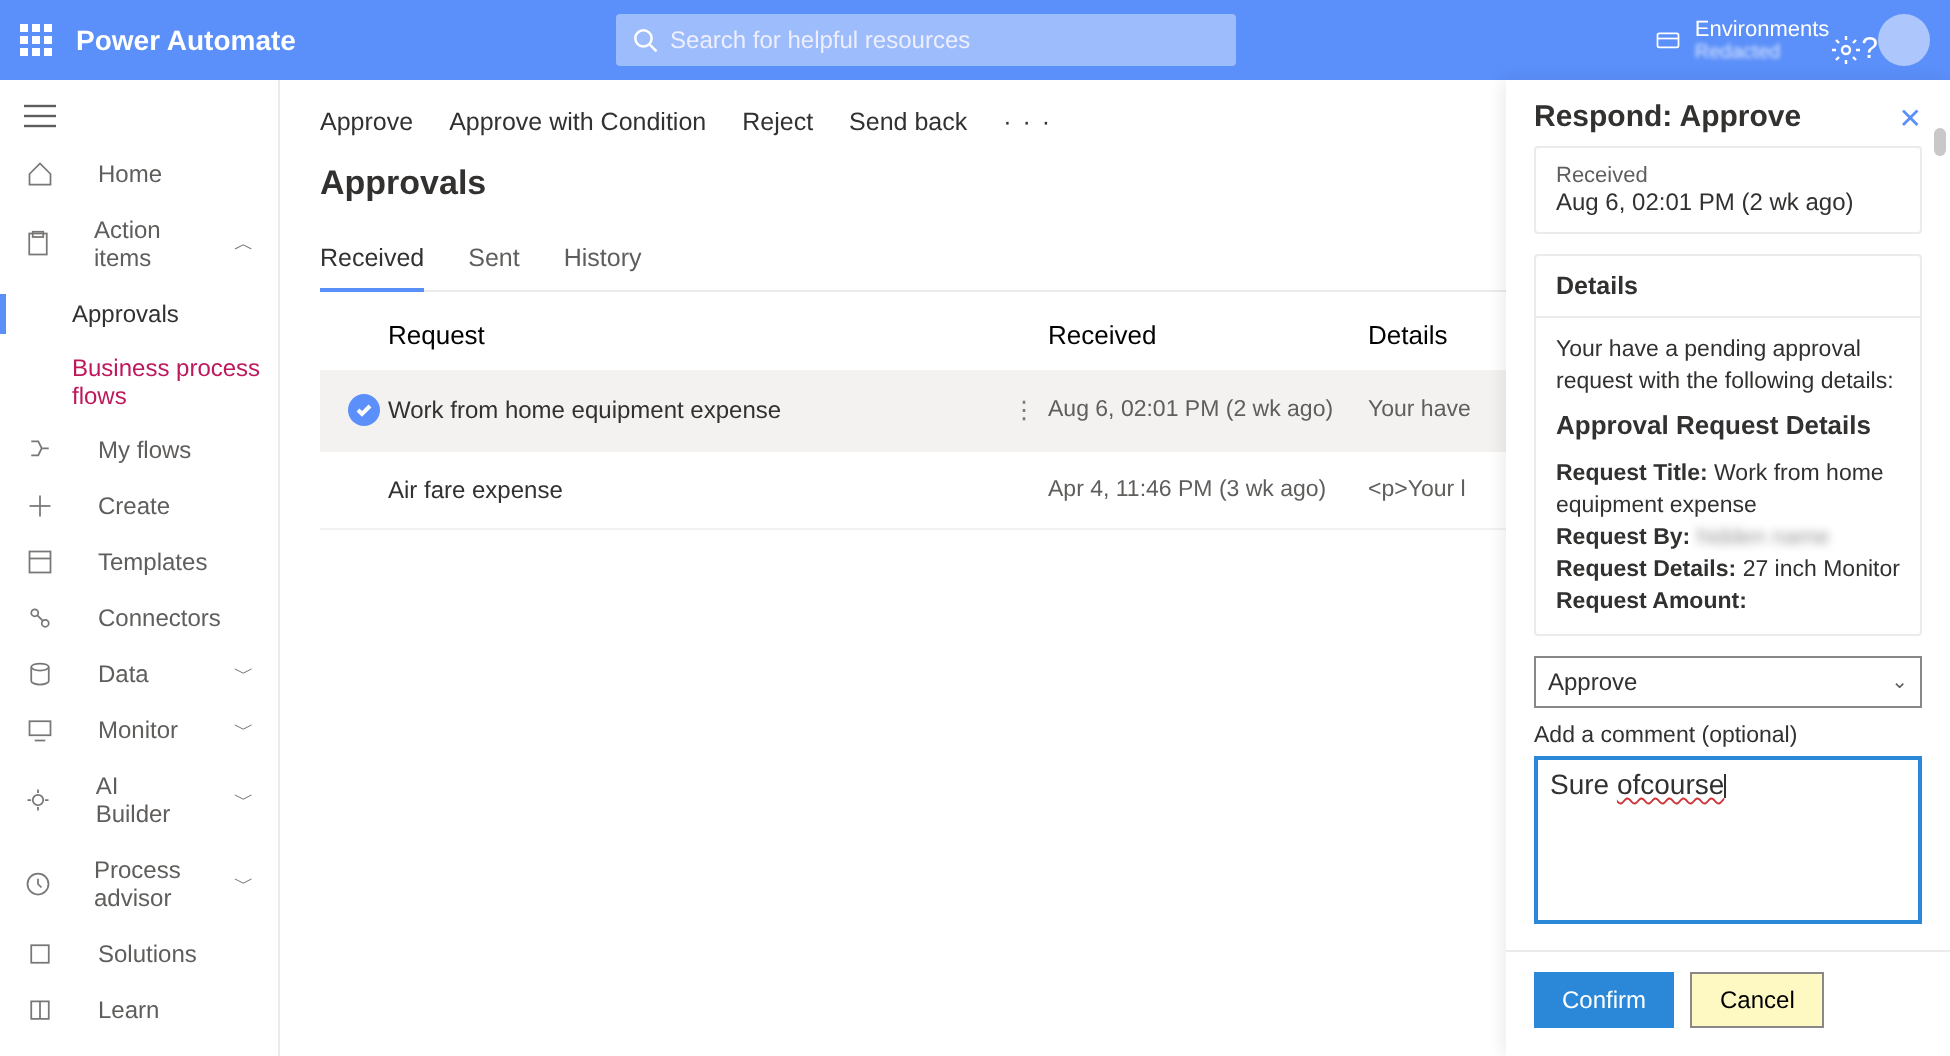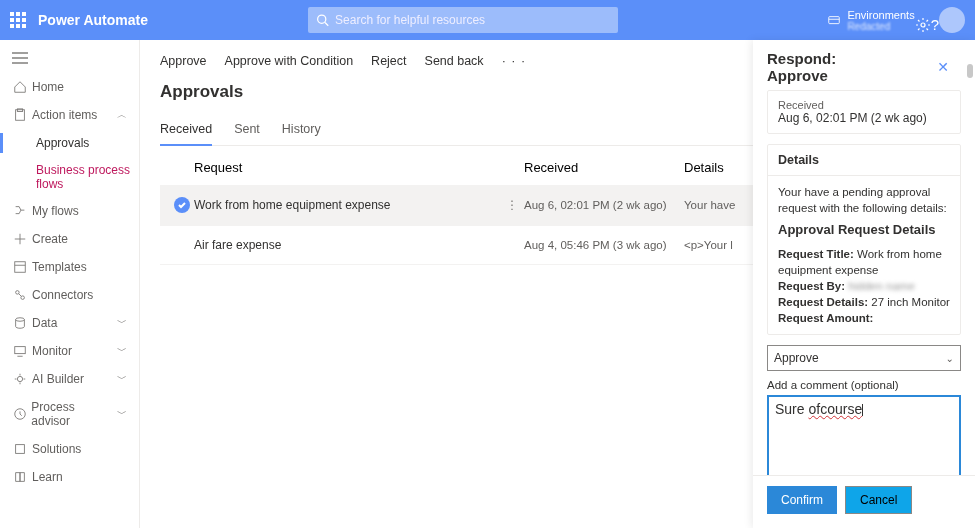--- a/index.html
+++ b/index.html
@@ -13,21 +13,21 @@
 .search input { background: transparent; border: none; outline: none; color: #4c1d95; font-size: 12px; width: 100%; }
 .search input::placeholder { color: #eef; }
 .top-right { margin-left: auto; display: flex; align-items: flex-end; }
 .env { display: flex; align-items: center; gap: 6px; font-size: 11px; line-height: 12px; }
 .env-text { display:flex; flex-direction:column; }
 .env-text .sub { filter: blur(1px); opacity:.8; font-size:10px; }
 .avatar { width: 26px; height: 26px; border-radius: 50%; background: rgba(255,255,255,0.5); }
 .shell { display: flex; height: calc(100% - 40px); }
 .sidebar { width: 140px; border-right: 1px solid #edebe9; padding-top: 6px; background:#fff; }
 .sidebar .ham { padding: 6px 12px; color:#605e5c; cursor:pointer; }
-.nav-item { display: flex; align-items: center; gap: 4px; padding: 7px 12px; color: #605e5c; font-size: 12px; cursor: pointer; position:relative; }
+.nav-item { display: flex; align-items: center; gap: 21px; padding: 7px 12px; color: #605e5c; font-size: 12px; cursor: pointer; position:relative; }
 .nav-item .ico { width: 16px; display:flex; justify-content:center; color:#797775;}
 .nav-item.active { color: #323130; }
 .nav-item.active::before { content:""; position:absolute; left:0; top:4px; bottom:4px; width:3px; background:#5b8ff9; }
 .nav-sub { padding-left: 36px; font-size: 12px; color:#be185d; padding-top:6px; padding-bottom:6px; cursor:pointer; line-height:14px;}
 .chev { margin-left:auto; color:#797775; font-size:10px;}
 .main { flex: 1; padding: 10px 20px 0 20px; position: relative; overflow:hidden;}
 .cmdbar { display: flex; gap: 18px; align-items: center; font-size: 12.5px; color: #323130; padding: 4px 0 14px 0;}
 .cmdbar span { cursor:pointer; }
 .page-title { font-size: 17px; font-weight: 600; margin-bottom: 14px; }
 .tabs { display: flex; gap: 22px; border-bottom: 1px solid #edebe9; font-size: 12.5px; }
@@ -42,40 +42,40 @@
 .row .chk { width:24px; display:flex; justify-content:center; }
 .row .c1 { width: 330px; display:flex; align-items:center; gap:8px; }
 .row .more { color:#797775; cursor:pointer; padding:0 6px;}
 .row .c2 { width: 160px; color:#605e5c; font-size:11.5px;}
 .row .c3 { flex:1; color:#605e5c; font-size:11.5px; white-space:nowrap; overflow:hidden; }
 .checkcircle { width:16px; height:16px; border-radius:50%; background:#5b8ff9; display:flex; align-items:center; justify-content:center; }
 .checkcircle svg { stroke:#fff; }
 
 .panel { position:absolute; top:40px; right:0; width:222px; height:calc(100% - 40px); background:#fff; box-shadow: -2px 0 8px rgba(0,0,0,.08); display:flex; flex-direction:column; }
 .panel-scroll-ind { position:absolute; right:2px; top:24px; width:6px; height:14px; background:#c8c8c8; border-radius:3px; }
-.panel-head { display:flex; align-items:center; justify-content:space-between; padding:10px 26px 6px 14px;gap:43px; }
+.panel-head { display:flex; align-items:center; justify-content:space-between; padding:10px 14px 6px 14px;gap:43px; }
 .panel-head h2 { font-size:15px; font-weight:600; }
 .close { color:#5b8ff9; cursor:pointer; font-size:14px; }
 .panel-body { padding: 0 14px 10px 14px; overflow:auto; flex:1; font-size:12px; }
 .card { border:1px solid #edebe9; border-radius:2px; margin-bottom:10px; }
 .card-inner { padding:8px 10px; }
 .rec-label { font-size:11px; color:#605e5c; }
 .rec-val { font-size:12px; }
 .details-hdr { font-weight:600; padding:8px 10px; border-bottom:1px solid #edebe9; font-size:12.5px;}
 .details-body { padding:8px 10px; font-size:11.5px; line-height:16px; }
 .details-body h3 { font-size:13px; margin:6px 0 8px 0; }
 .blur { filter: blur(2px); color:#999; }
 .sel-approve { width:100%; border:1px solid #8a8886; padding:5px 6px; font-size:12px; background:#fff; display:flex; justify-content:space-between; align-items:center; cursor:pointer;}
 .comment-lbl { font-size:11.5px; margin:8px 0 4px 0; }
 .comment { width:100%; height:84px; border:2px solid #2b88d8; padding:4px 6px; font-size:14px; font-family:inherit; resize:none; outline:none;}
 .spell { text-decoration: underline wavy #d13438; text-decoration-thickness:1px; }
 .cursor { display:inline-block; width:1px; height:12px; background:#323130; vertical-align:middle; }
 .panel-foot { padding:10px 14px 14px 14px; display:flex; gap:8px; border-top:1px solid #edebe9;}
 .btn-primary { background:#2b88d8; color:#fff; border:none; padding:6px 14px; font-size:12px; cursor:pointer;}
-.btn-secondary { background:#0ea5e9; border:1px solid #8a8886; padding:6px 14px; font-size:12px; cursor:pointer;}
+.btn-secondary { background:#fef9c3; border:1px solid #8a8886; padding:6px 14px; font-size:12px; cursor:pointer;}
 .dots { letter-spacing:1px; }
 </style>
 </head>
 <body>
 
 <div class="topbar">
   <div class="waffle">
     <span></span>
       <span></span>
       <span></span>
@@ -273,21 +273,21 @@
           <span class="more">⋮</span>
         </div>
       <div class="c2">Aug 6, 02:01 PM (2 wk ago)</div>
       <div class="c3">Your have</div>
     </div>
     <div class="row">
       <div class="chk"></div>
       <div class="c1">
           <span>Air fare expense</span>
         </div>
-      <div class="c2">Aug 4, 05:46 PM (3 wk ago)</div>
+      <div class="c2">Apr 4, 11:46 PM (3 wk ago)</div>
       <div class="c3">&lt;p&gt;Your l</div>
     </div>
   </div>
 </div>
 
 <div class="panel">
   <div class="panel-scroll-ind"></div>
   <div class="panel-head">
     <h2>Respond: Approve</h2>
     <span class="close">✕</span>

